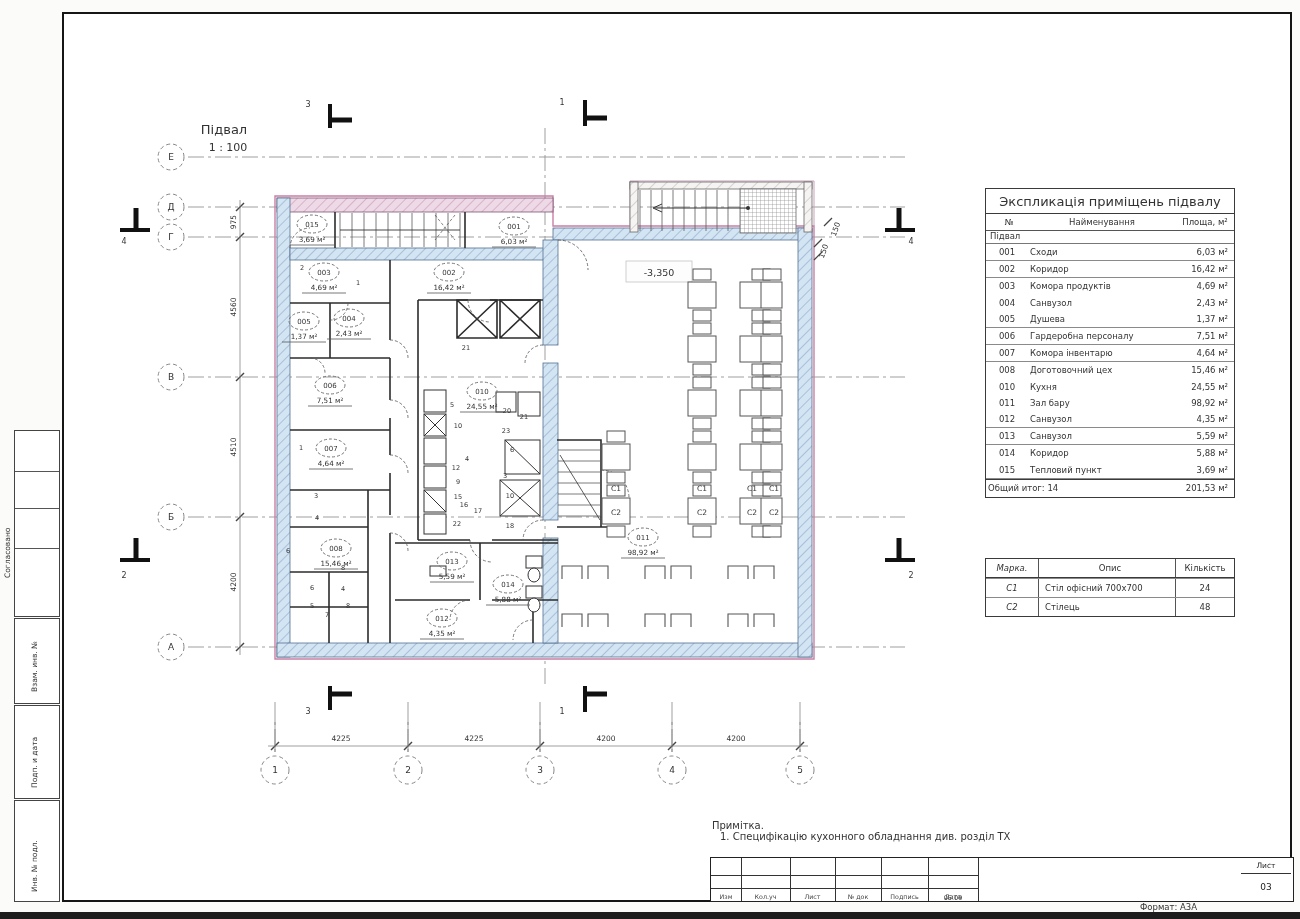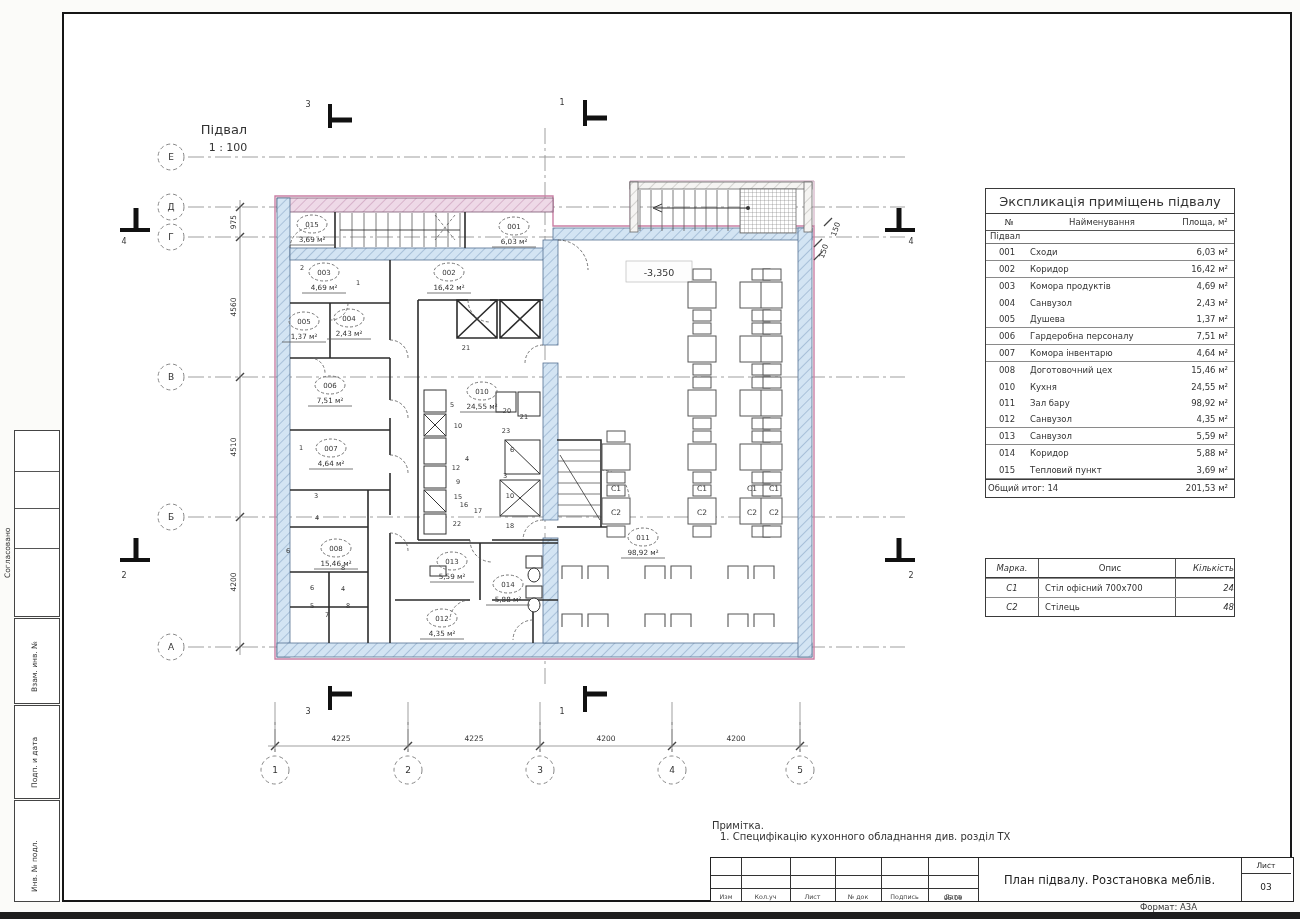--- a/index.html
+++ b/index.html
@@ -21,21 +21,21 @@
   .c-name{width:136px;flex:none;padding-left:2px;}
   .c-area{width:62px;flex:none;text-align:right;padding-right:4px;}
   .exp-total{display:flex;border-top:1.2px solid #3a3a3a;line-height:17px;}
   .exp-total .t-lab{width:178px;padding-left:2px;}
   #furn-table{left:985px;top:558px;width:248px;}
   .ft-head,.ft-row{display:flex;line-height:18px;}
   .ft-head{border-bottom:1px solid #3a3a3a;}
   .ft-row{border-top:1px solid #8a8a8a;}
   .f-mark{width:52px;text-align:center;border-right:1px solid #555;flex:none;font-style:italic;}
   .f-desc{width:130px;text-align:left;padding-left:6px;border-right:1px solid #555;flex:none;}
-  .f-qty{width:58px;text-align:right;flex:none;font-style:italic;}
+  .f-qty{width:58px;text-align:center;flex:none;}
   
   #title-block{left:710px;top:857px;width:582px;height:43px;border:1.6px solid #222;background:#fff;font-size:7.5px;}
   .tb-cell{position:absolute;border-right:1px solid #333;height:100%;}
   .tb-row-line{position:absolute;left:0;height:1px;background:#333;}
   .tb-small-label{position:absolute;bottom:1px;width:100%;text-align:center;font-size:6.3px;color:#444;}
   #tb-main-title{left:267px;top:0;width:263px;display:flex;align-items:center;justify-content:center;
      font-size:11.5px;color:#222;text-align:center;border-right:1px solid #333;position:absolute;height:100%;}
   #tb-sheet{left:530px;top:0;width:50px;height:100%;position:absolute;text-align:center;}
   #tb-sheet .lab{font-size:7.5px;padding-top:3px;}
   #tb-sheet .num{font-size:9px;padding-top:8px;border-top:1px solid #333;margin-top:3px;}
@@ -652,21 +652,20 @@
     </div>
   <div class="tb-cell" style="left:170px;width:47px">
       <div class="tb-small-label">Подпись</div>
     </div>
   <div class="tb-cell" style="left:217px;width:50px">
     <div style="position:absolute;top:36px;width:100%;text-align:center;font-size:6.5px;color:#444">05.09</div>
     <div class="tb-small-label">Дата</div>
   </div>
   <div class="tb-row-line" style="top:17px;width:267px"></div>
   <div class="tb-row-line" style="top:30px;width:267px"></div>
-  <div id="tb-main-title">План підвалу. Розстановка меблів.</div>
   <div id="tb-sheet">
     <div class="lab">Лист</div>
     <div class="num">03</div>
   </div>
 </div>
 <div id="format-label" class="abs">Формат: А3А</div>
 
 <div class="side-box" style="left:14px;top:430px;width:44px;height:185px">
   <div class="side-inner" style="top:40px"></div>
   <div class="side-inner" style="top:77px"></div>

